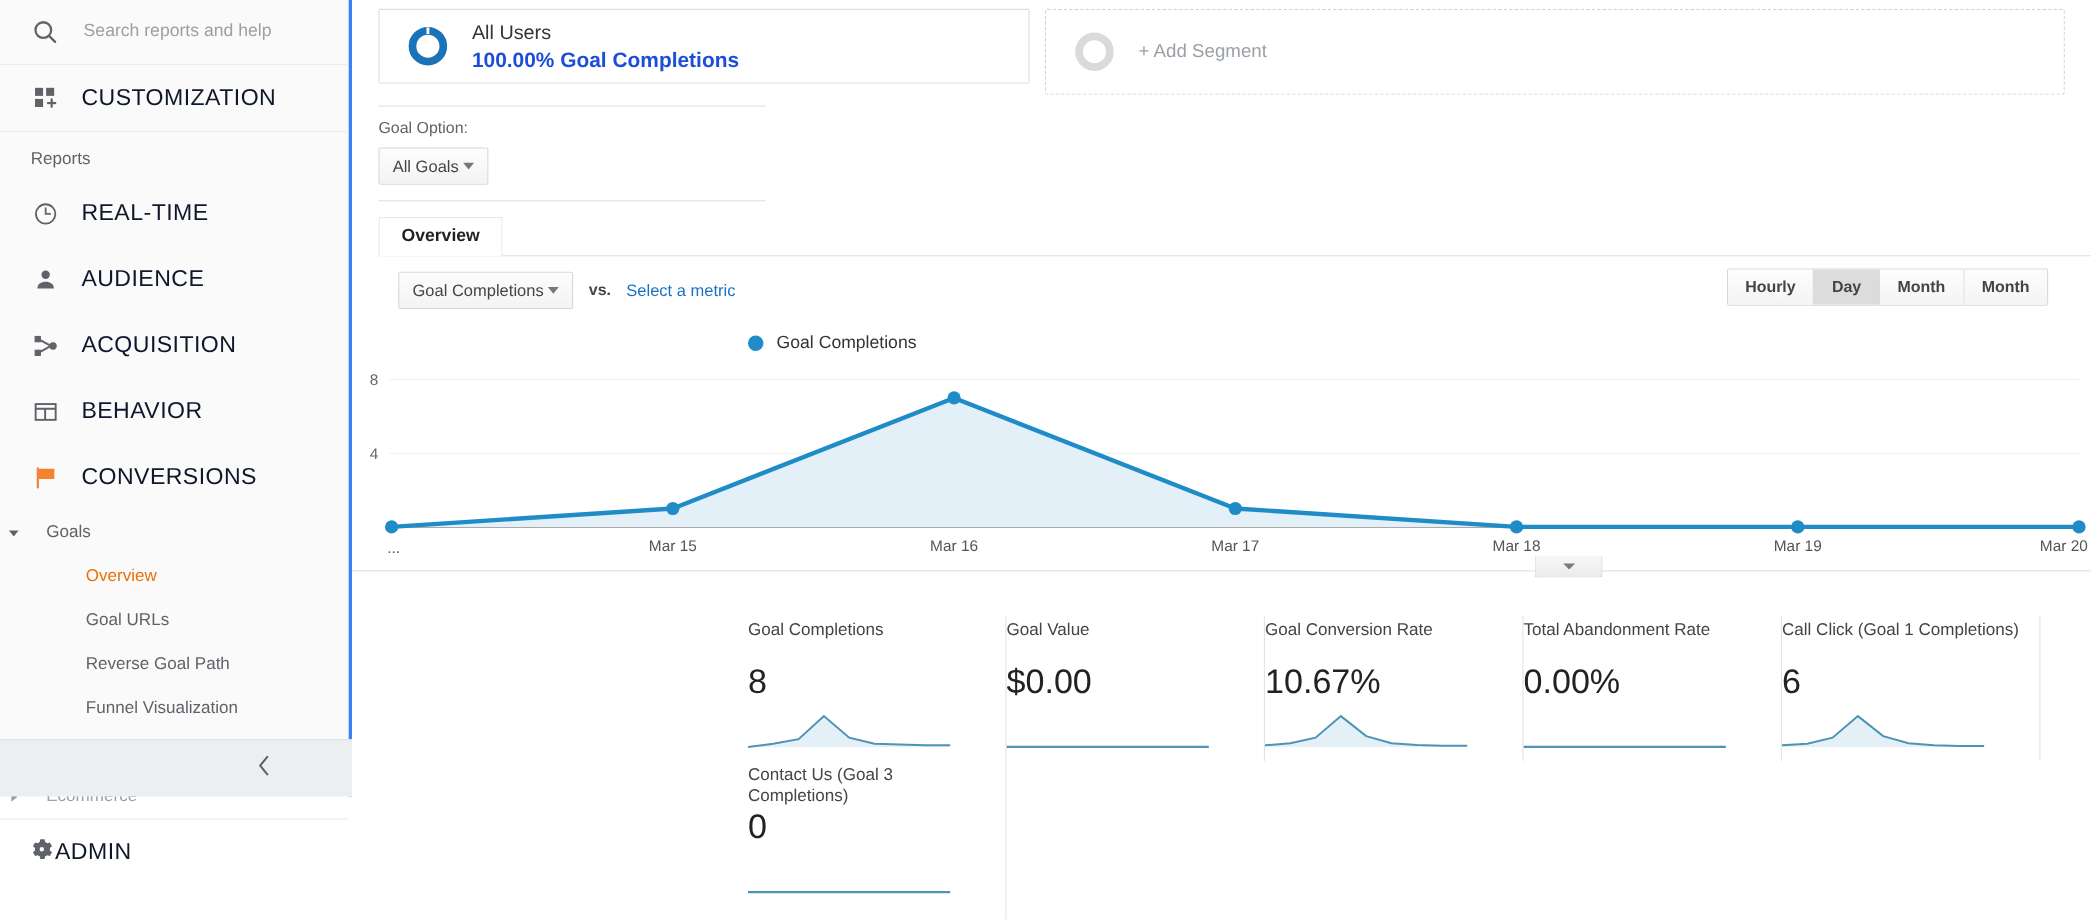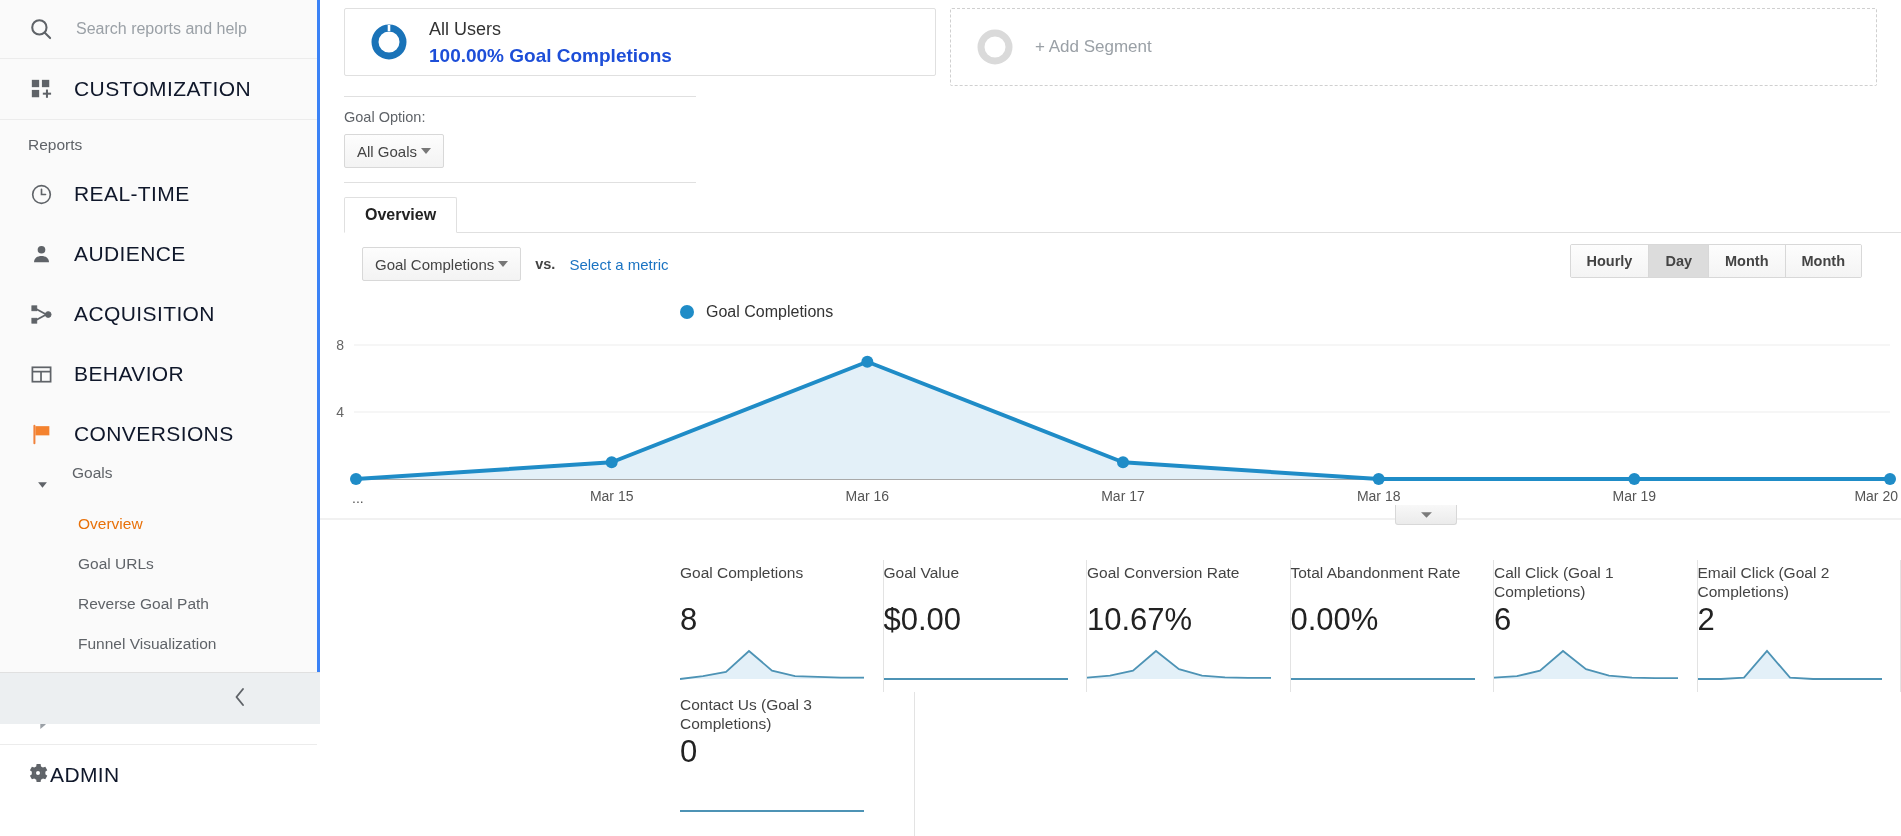--- a/index.html
+++ b/index.html
@@ -50,23 +50,22 @@
                  display: flex; align-items: center; justify-content: center; }
   .sb-cap {
     font-size: 21px; letter-spacing: .4px;
     color: #0f172a; text-transform: none;
   }
   .sb-section-label {
     font-size: 15.5px; color: #5f6368;
     padding: 16px 0 10px 28px;
   }
   .sb-sub {
-    display: flex; 
+    display: flex; align-items: center;
     height: 40px;
-    padding-left: 30px;
     font-size: 15.5px;
     color: #5f6368;
     cursor: pointer;
   }
   .sb-sub .tri { width: 24px; flex: 0 0 auto; display:flex; align-items:center; justify-content:center;}
   .sb-sub .txt { padding-left: 18px; }
   .sb-leaf {
     height: 40px; display:flex; align-items:center;
     padding-left: 78px; font-size: 15.5px; color: #5f6368; cursor: pointer;
   }
@@ -483,28 +482,20 @@
               </svg></div>
           </div>
           <div class="card">
             <div class="cap">Call Click (Goal 1 Completions)</div>
             <div class="val">6</div>
             <div class="spark"><svg width="184" height="34">
                 <path d="M0,32 L0.0,30.6 L23.0,29.2 L46.0,23.6 L69.0,4.0 L92.0,22.2 L115.0,28.6 L138.0,30.6 L161.0,31.2 L184.0,31.2 L184,32 Z" fill="#e3f0f8"></path>
                 <path d="M0.0,30.6 L23.0,29.2 L46.0,23.6 L69.0,4.0 L92.0,22.2 L115.0,28.6 L138.0,30.6 L161.0,31.2 L184.0,31.2" fill="none" stroke="#4d93b5" stroke-width="1.8"></path>
               </svg></div>
           </div>
-          <div class="card">
-            <div class="cap">Email Click (Goal 2 Completions)</div>
-            <div class="val">2</div>
-            <div class="spark"><svg width="184" height="34">
-                <path d="M0,32 L0.0,32.0 L23.0,32.0 L46.0,30.6 L69.0,4.0 L92.0,30.6 L115.0,32.0 L138.0,32.0 L161.0,32.0 L184.0,32.0 L184,32 Z" fill="#e3f0f8"></path>
-                <path d="M0.0,32.0 L23.0,32.0 L46.0,30.6 L69.0,4.0 L92.0,30.6 L115.0,32.0 L138.0,32.0 L161.0,32.0 L184.0,32.0" fill="none" stroke="#4d93b5" stroke-width="1.8"></path>
-              </svg></div>
-          </div>
         </div>
       <div class="card-row">
           <div class="card r2">
             <div class="cap">Contact Us (Goal 3 Completions)</div>
             <div class="val">0</div>
             <div class="spark"><svg width="184" height="34">
                 <path d="M0.0,32.0 L23.0,32.0 L46.0,32.0 L69.0,32.0 L92.0,32.0 L115.0,32.0 L138.0,32.0 L161.0,32.0 L184.0,32.0" fill="none" stroke="#4d93b5" stroke-width="2.2"></path>
               </svg></div>
           </div>
         </div>

